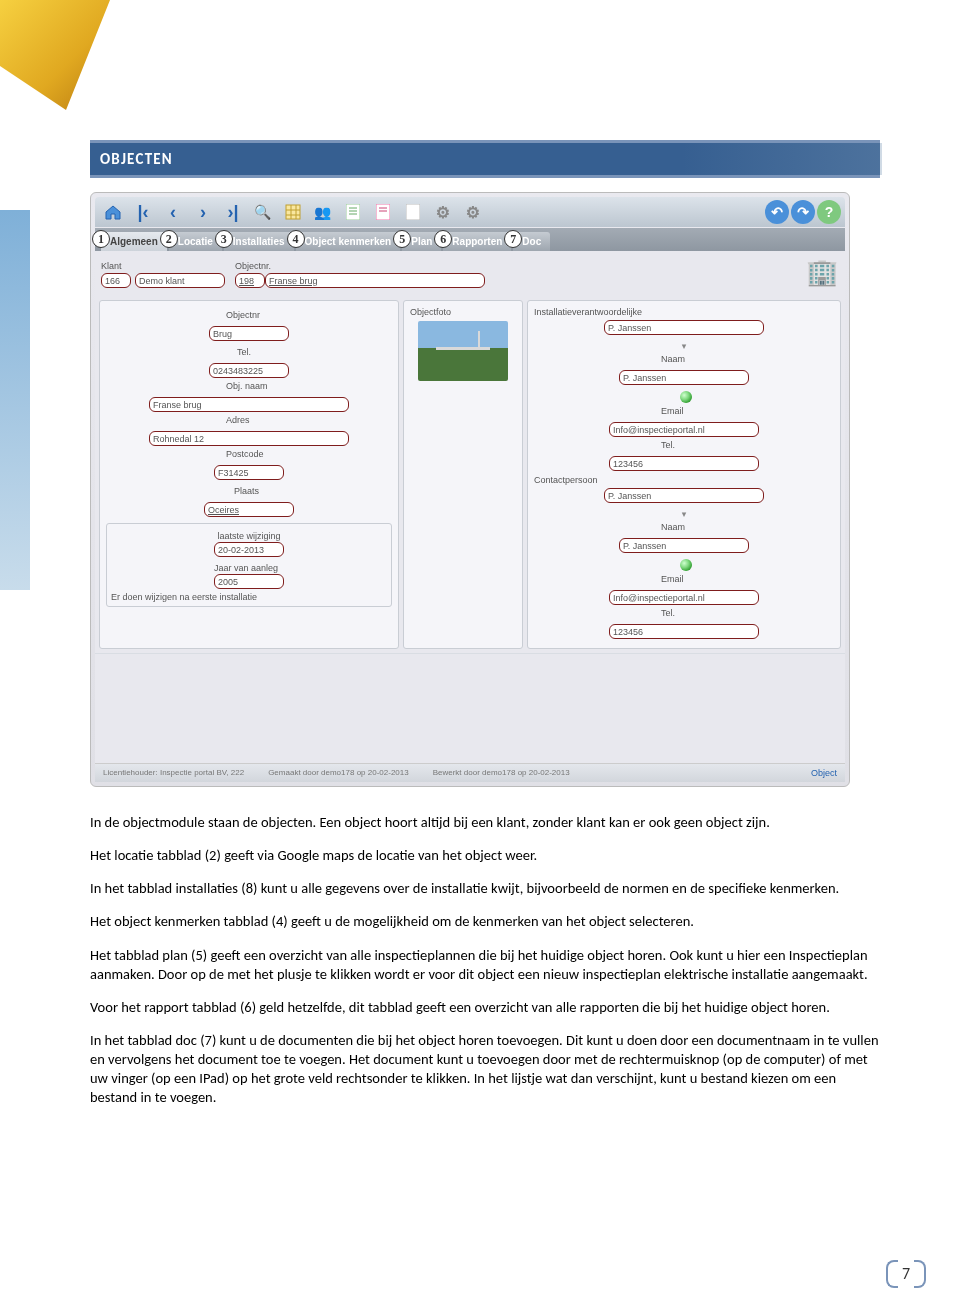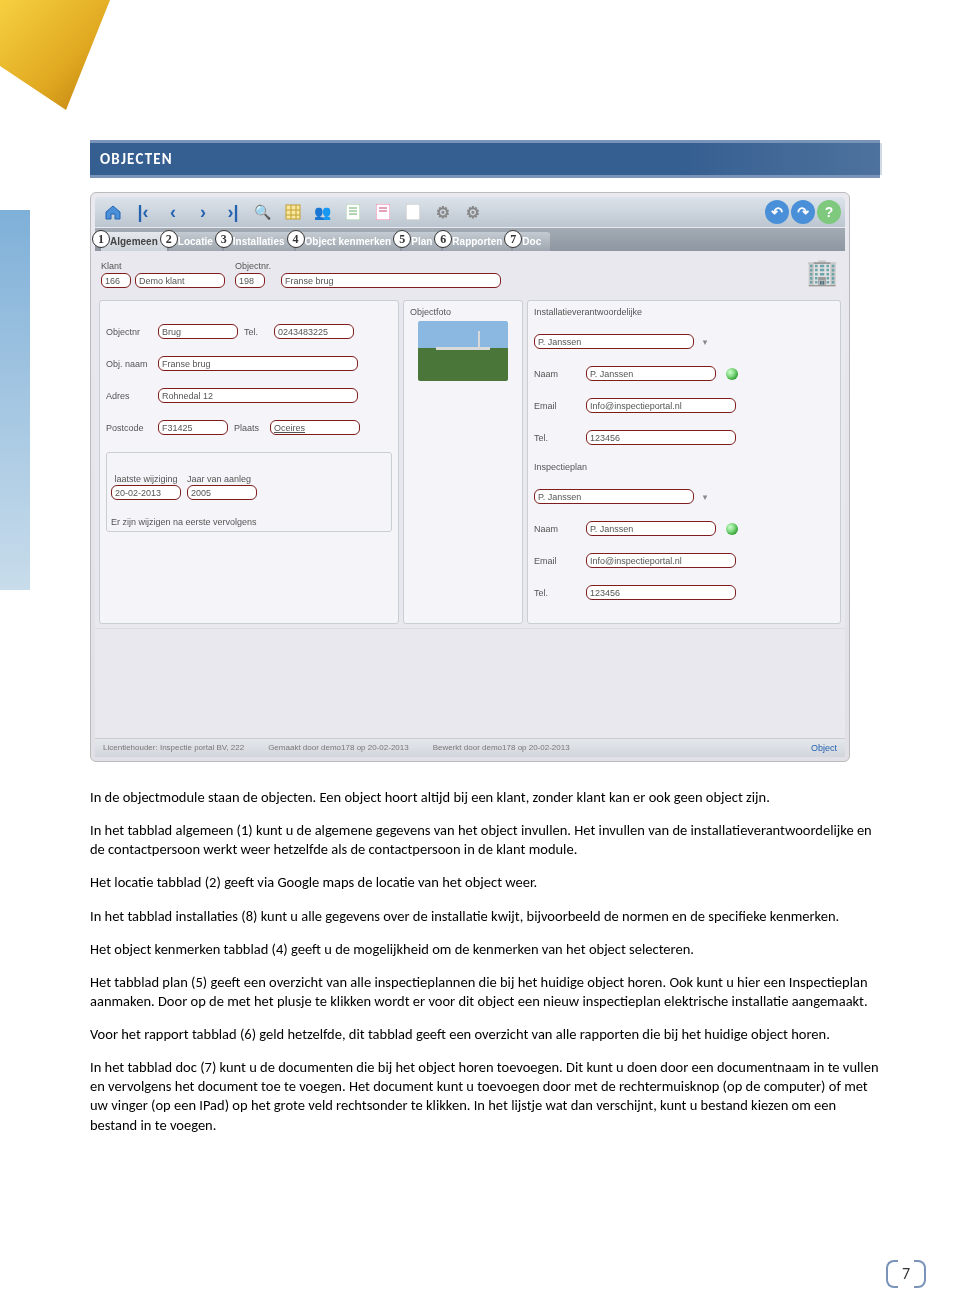--- a/index.html
+++ b/index.html
@@ -86,21 +86,21 @@
   }
   .headrow {
     background:#e8e8ee; display:flex; gap:10px; padding:6px 6px 8px 6px;
     align-items:flex-end; font-size:9px; color:#555;
   }
   .hf { display:flex; flex-direction:column; gap:2px; }
   .hf input { font-size:9px; }
   .bldg-icon { margin-left:auto; font-size:26px; color:#2563b0; }
   .panels { display:flex; gap:4px; padding:4px; background:#e8e8ee; }
   .panel { background:#f5f5f9; border:1px solid #c9cdd4; border-radius:3px; padding:6px; font-size:9px; color:#555;}
-  .prow { display:flex; align-items:center; gap:6px; margin:17px 0;}
+  .prow { display:flex; align-items:center; gap:6px; margin:3px 0;flex-direction:column;}
   .prow label { width:46px; font-size:9px; }
   input, select { border:1px solid #7f1d1d; border-radius:6px; padding:1px 3px; height:15px; background:#fff; font-size:9px; color:#555;}
   .note-panel { margin-top:6px; }
   .photo {
     width:90px; height:60px; border-radius:2px; margin:4px auto;
     background: linear-gradient(180deg,#8ab8e0 0%, #8ab8e0 45%, #4a763a 45%, #4a763a 100%);
     position:relative;
   }
   .photo::before{content:"";position:absolute;left:18px;right:18px;top:26px;height:3px;background:#d9d9d9;}
   .photo::after{content:"";position:absolute;left:60px;top:10px;width:2px;height:18px;background:#d9d9d9;}
@@ -204,21 +204,21 @@
     <div class="headrow">
       <div class="hf">
           <span>Klant</span>
         <div style="display:flex;gap:4px;">
           <input style="width: 30px;" value="166">
           <input style="width: 90px;" value="Demo klant">
         </div>
       </div>
       <div class="hf">
           <span>Objectnr.</span>
-        <div style="display:flex;gap:16px;">
+        <div style="display:flex;gap:0;text-decoration:underline;">
           <input style="width: 30px;" value="198">
           <input style="width: 220px;" value="Franse brug">
         </div>
       </div>
       <div class="bldg-icon">🏢</div>
     </div>
 
     <div class="panels">
 
       <div class="panel" style="width:300px">
@@ -246,21 +246,21 @@
           <div class="prow">
             <div class="hf" style="gap:1px;align-items:center;">
                 <span>laatste wijziging</span>
                 <input style="width: 70px;" value="20-02-2013">
               </div>
             <div class="hf" style="gap:1px;">
                 <span>Jaar van aanleg</span>
                 <input style="width: 70px;" value="2005">
               </div>
           </div>
-          <div style="margin-top:3px;">Er zijn wijzigen na eerste vervolgens</div>
+          <div style="margin-top:3px;">Er doen wijzigen na eerste installatie</div>
         </div>
       </div>
 
       <div class="panel" style="width:120px;text-align:left;">
         <div>Objectfoto</div>
         <div class="photo"></div>
       </div>
 
       <div class="panel" style="flex:1">
         <div>Installatieverantwoordelijke</div>
@@ -274,21 +274,21 @@
             <span class="dot"></span>
           </div>
         <div class="prow">
             <label>Email</label>
             <input style="width: 150px;" value="Info@inspectieportal.nl">
           </div>
         <div class="prow">
             <label>Tel.</label>
             <input style="width: 150px;" value="123456">
           </div>
-        <div style="margin-top:4px;">Inspectieplan</div>
+        <div style="margin-top:4px;">Contactpersoon</div>
         <div class="prow">
             <input style="width: 160px;" value="P. Janssen">
             <span style="width:10px;text-align:center;color:#888;">▾</span>
           </div>
         <div class="prow">
             <label>Naam</label>
             <input style="width: 130px;" value="P. Janssen">
             <span class="dot"></span>
           </div>
         <div class="prow">
@@ -307,21 +307,20 @@
     <div class="footer">
       <span>Licentiehouder: Inspectie portal BV, 222</span>
       <span>Gemaakt door demo178 op 20-02-2013</span>
       <span>Bewerkt door demo178 op 20-02-2013</span>
       <span class="right">Object</span>
     </div>
   </div>
 
   <div class="body-text">
     <p>In de objectmodule staan de objecten. Een object hoort altijd bij een klant, zonder klant kan er ook geen object zijn.</p>
-    <p>In het tabblad algemeen (1) kunt u de algemene gegevens van het object invullen. Het invullen van de installatieverantwoordelijke en de contactpersoon werkt weer hetzelfde als de contactpersoon in de klant module.</p>
     <p>Het locatie tabblad (2) geeft via Google maps de locatie van het object weer.</p>
     <p>In het tabblad installaties (8) kunt u alle gegevens over de installatie kwijt, bijvoorbeeld de normen en de specifieke kenmerken.</p>
     <p>Het object kenmerken tabblad (4) geeft u de mogelijkheid om de kenmerken van het object selecteren.</p>
     <p>Het tabblad plan (5) geeft een overzicht van alle inspectieplannen die bij het huidige object horen. Ook kunt u hier een Inspectieplan aanmaken. Door op de met het plusje te klikken wordt er voor dit object een nieuw inspectieplan elektrische installatie aangemaakt.</p>
     <p>Voor het rapport tabblad (6) geld hetzelfde, dit tabblad geeft een overzicht van alle rapporten die bij het huidige object horen.</p>
     <p>In het tabblad doc (7) kunt u de documenten die bij het object horen toevoegen. Dit kunt u doen door een documentnaam in te vullen en vervolgens het document toe te voegen. Het document kunt u toevoegen door met de rechtermuisknop (op de computer) of met uw vinger (op een IPad) op het grote veld rechtsonder te klikken. In het lijstje wat dan verschijnt, kunt u bestand kiezen om een bestand in te voegen.</p>
   </div>
 </div>
 
 <div class="page-num"><span>7</span></div>

